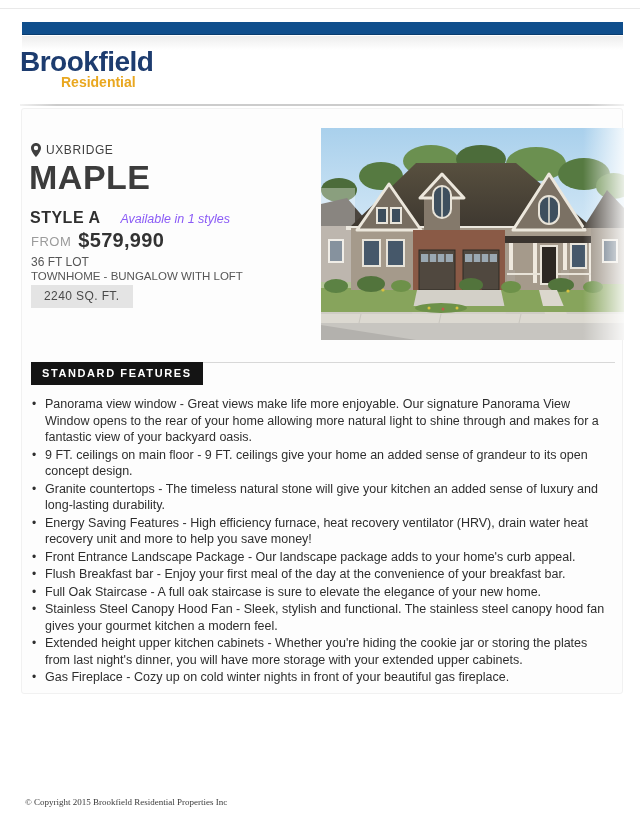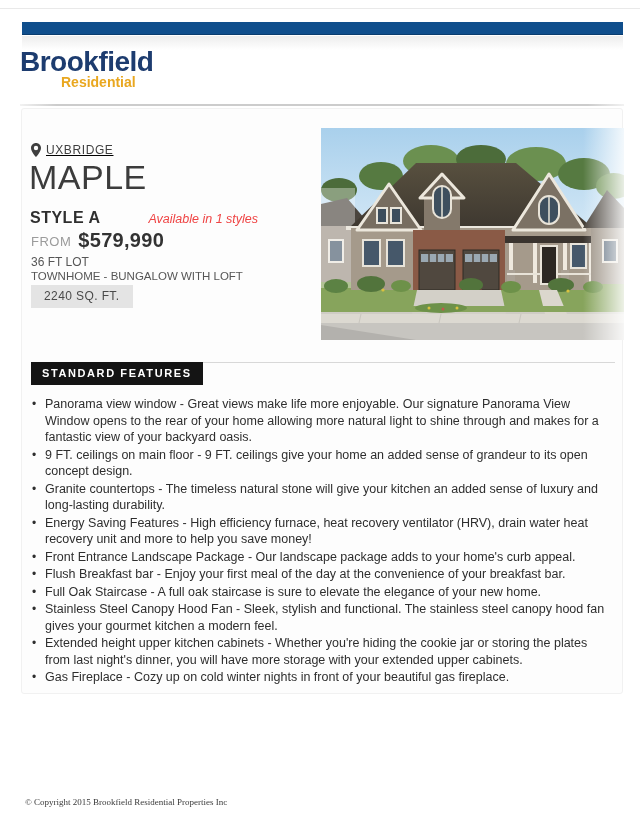--- a/index.html
+++ b/index.html
@@ -27,30 +27,30 @@
   }
   .header-divider {
     position:absolute; left:20px; top:95px; width:604px; height:2px;
     background:linear-gradient(90deg, #f2f2f2, #cccccc 6%, #cccccc 94%, #f2f2f2);
   }
   
   .card {
     position:absolute; left:21px; top:99px; width:602px; height:586px;
     background:#fdfdfd; border:1px solid #f1f1f1; border-radius:3px;
   }
-  .loc-row { position:absolute; left:9px; top:34px; display:flex; align-items:flex-start;text-decoration:underline; }
+  .loc-row { position:absolute; left:9px; top:34px; display:flex; align-items:flex-start; }
   .loc-row svg { margin-right:5px; }
   .loc-label { font-size:12px; color:#3f3f3f; letter-spacing:0.6px; }
   .model-name {
     position:absolute; left:7px; top:48px; font-size:34px; color:#3c3c3c;
-    letter-spacing:0.5px; font-weight:normal; line-height:40px;
-  }
-  .style-row { position:absolute; left:8px; top:100px; display:flex; align-items:baseline;gap:28px; }
+    letter-spacing:0.5px; font-weight:bold; line-height:40px;
+  }
+  .style-row { position:absolute; left:8px; top:100px; display:flex; align-items:baseline; }
   .style-label { font-size:16px; font-weight:bold; color:#2f2f2f; letter-spacing:0.5px; }
-  .style-availability { font-size:12.5px; font-style:italic; color:#ef4444; margin-left:20px; }
+  .style-availability { font-size:12.5px; font-style:italic; color:#8b5cf6; margin-left:20px; }
   .price-row { position:absolute; left:9px; top:120px; display:flex; align-items:flex-end; }
   .price-prefix { font-size:13px; color:#9b9b9b; letter-spacing:0.5px; padding-bottom:3px; margin-right:7px; }
   .price-value { font-size:20px; font-weight:bold; color:#333333; letter-spacing:0.3px; }
   .lot-label  { position:absolute; left:9px; top:146px; font-size:12px; color:#565656; }
   .type-label { position:absolute; left:9px; top:161px; font-size:11.5px; color:#565656; }
   .sqft-badge {
     position:absolute; left:9px; top:176px; background:#e4e4e4; color:#4a4a4a;
     font-size:12px; padding:4px 13px 5px; letter-spacing:0.4px;
   }
   .render-box { position:absolute; left:299px; top:19px; width:303px; height:212px; }

